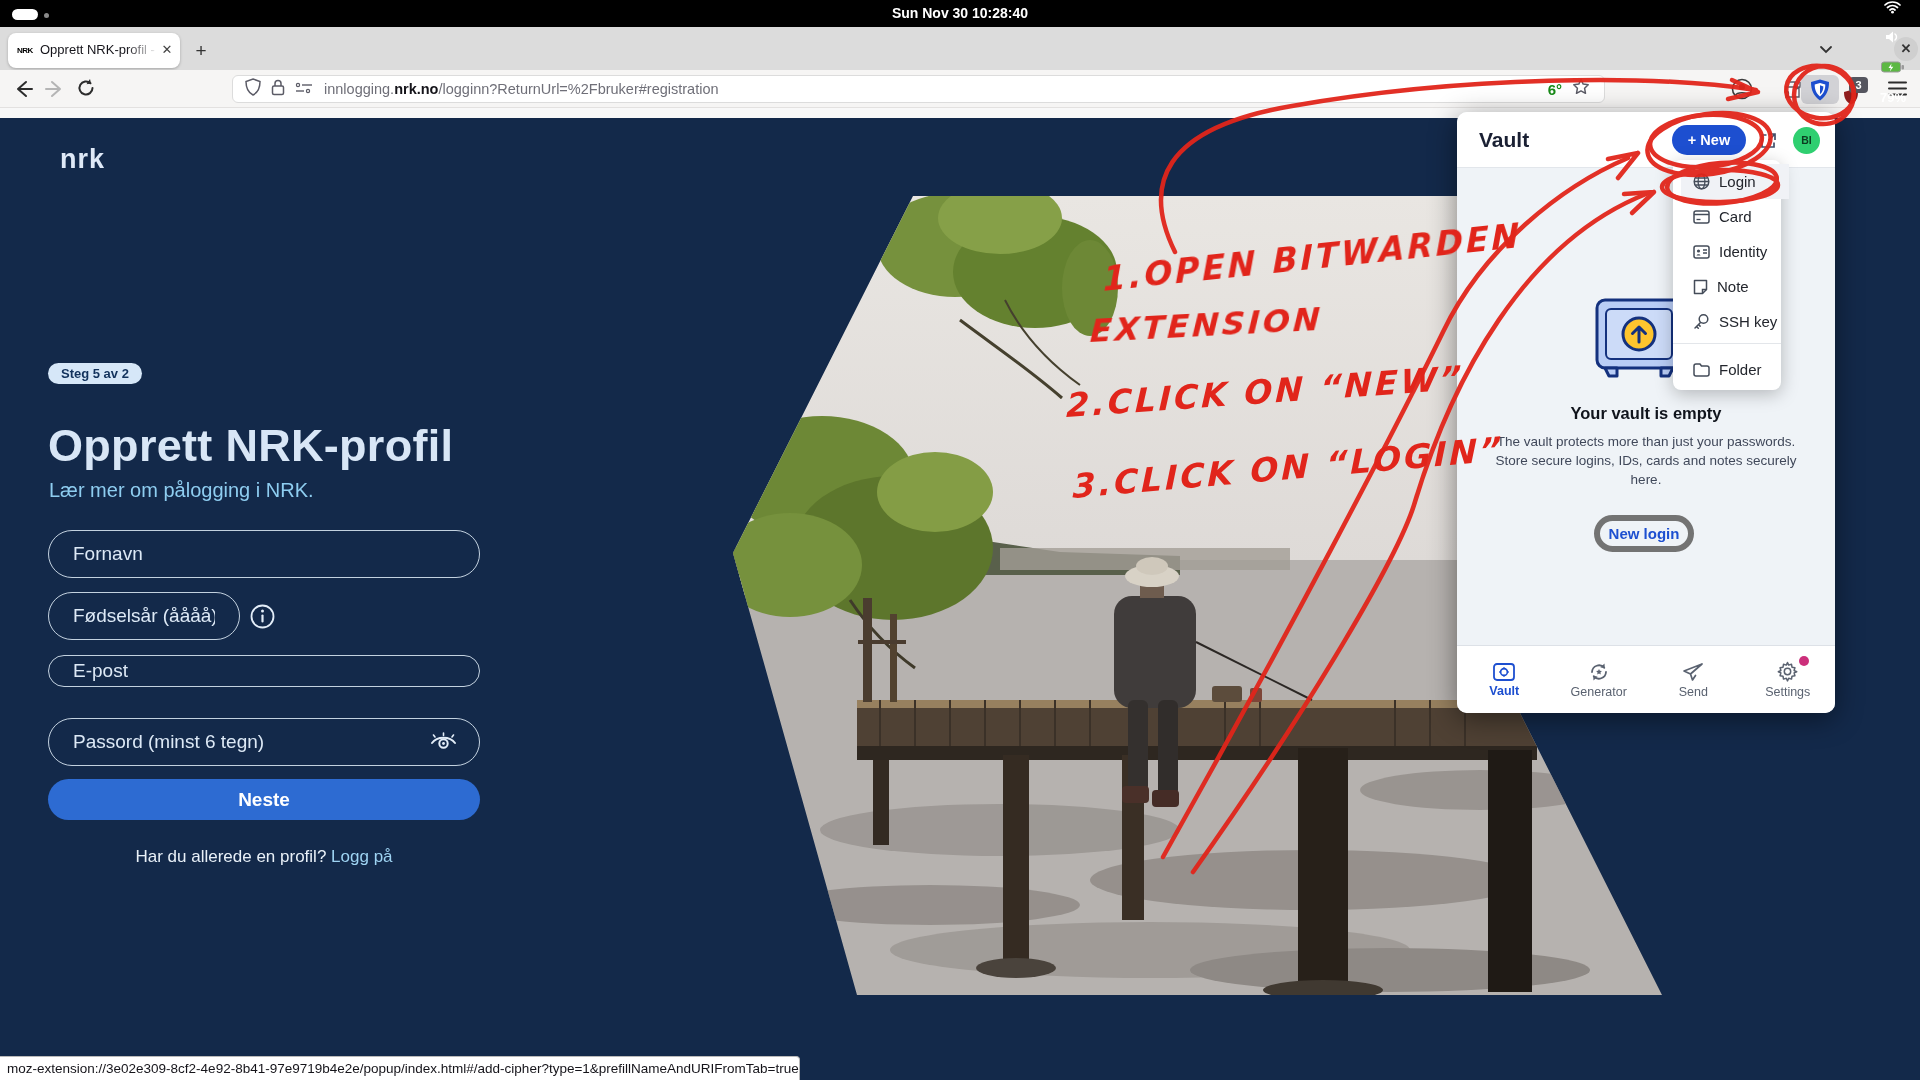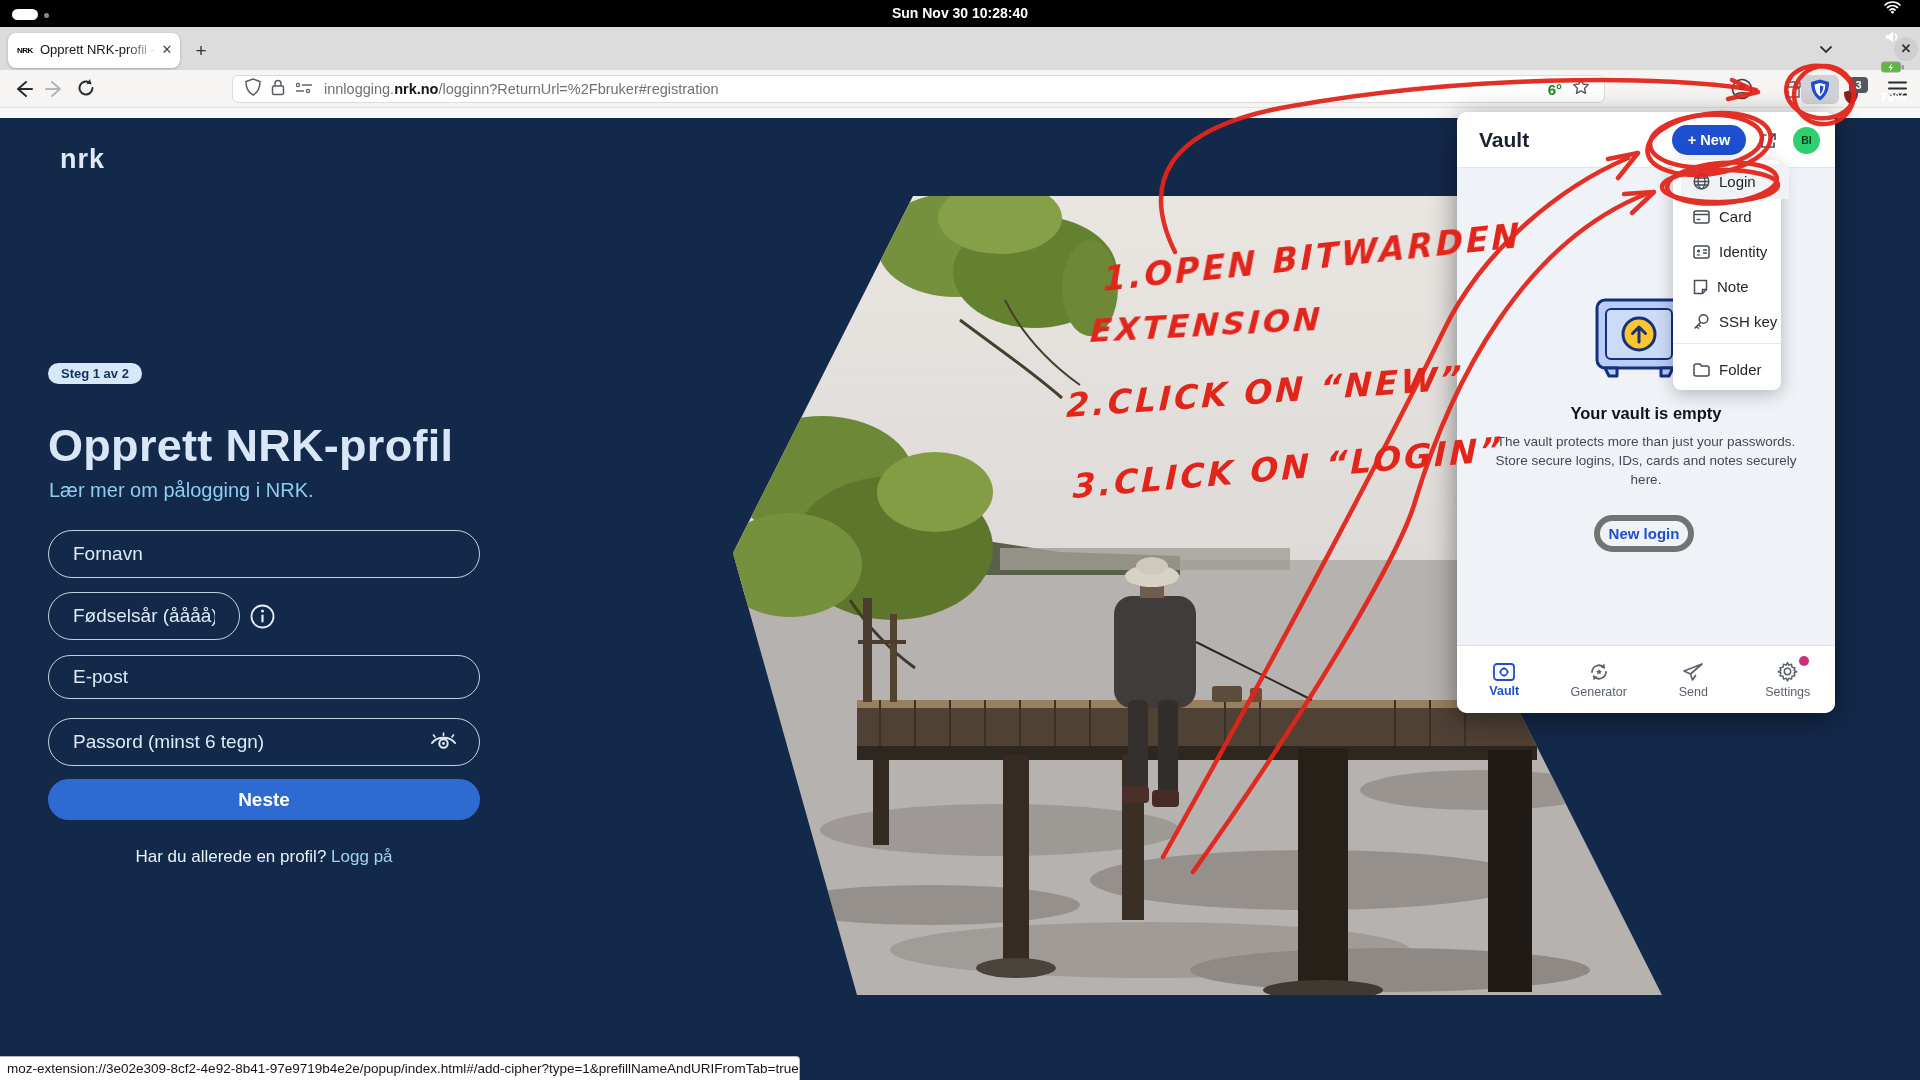--- a/index.html
+++ b/index.html
@@ -273,34 +273,34 @@
         <ellipse cx="1152" cy="576" rx="27" ry="11" fill="#d8d2c6"></ellipse>
         <ellipse cx="1152" cy="566" rx="16" ry="9" fill="#cfc8bb"></ellipse>
         <path d="M1196 642 L1312 700" stroke="#2b2724" stroke-width="2"></path>
         <rect x="1212" y="686" width="30" height="16" rx="3" fill="#5c4c3c"></rect>
         <rect x="1250" y="688" width="12" height="14" rx="2" fill="#7d4537"></rect>
       </g>
     </g>
   </svg>
 
   <div id="nrk-logo" class="abs">nrk</div>
-  <div id="step-badge" class="abs">Steg 1 av 2</div>
+  <div id="step-badge" class="abs">Steg 5 av 2</div>
   <h1 id="page-title" class="abs">Opprett NRK-profil</h1>
   <a id="page-sub" class="abs">Lær mer om pålogging i NRK.</a>
 
   <input class="abs field" style="left: 48px; top: 530px; width: 432px; height: 48px;" placeholder="Fornavn">
   <input class="abs field" style="left: 48px; top: 592px; width: 192px; height: 48px;" placeholder="Fødselsår (åååå)">
   <div class="abs" style="left:250px; top:604px">
     <svg width="25" height="25" viewBox="0 0 25 25">
         <circle cx="12.5" cy="12.5" r="11" stroke="#e3edf8" stroke-width="1.8" fill="none"></circle>
         <rect x="11.4" y="10.5" width="2.2" height="8" rx="1.1" fill="#e3edf8"></rect>
         <circle cx="12.5" cy="7" r="1.5" fill="#e3edf8"></circle>
       </svg>
   </div>
-  <input class="abs field" style="left: 48px; top: 655px; width: 432px; height: 44px;" placeholder="E-post">
+  <input class="abs field" style="left: 48px; top: 655px; width: 432px; height: 32px;" placeholder="E-post">
   <input class="abs field" style="left: 48px; top: 718px; width: 432px; height: 48px;" placeholder="Passord (minst 6 tegn)">
   <div class="abs" style="left:430px; top:730px">
     <svg width="27" height="22" viewBox="0 0 27 22">
         <path d="M2 13 C7 6 20 6 25 13" stroke="#e3edf8" stroke-width="2" fill="none" stroke-linecap="round"></path>
         <circle cx="13.5" cy="13.5" r="4.2" stroke="#e3edf8" stroke-width="2" fill="none"></circle>
         <circle cx="13.5" cy="13.5" r="1.4" fill="#e3edf8"></circle>
         <path d="M5 7 l-1.5 -2 M13.5 5.5 v-2.5 M22 7 l1.5 -2" stroke="#e3edf8" stroke-width="1.6" stroke-linecap="round"></path>
       </svg>
   </div>
   <button id="btn-neste" class="abs">Neste</button>

